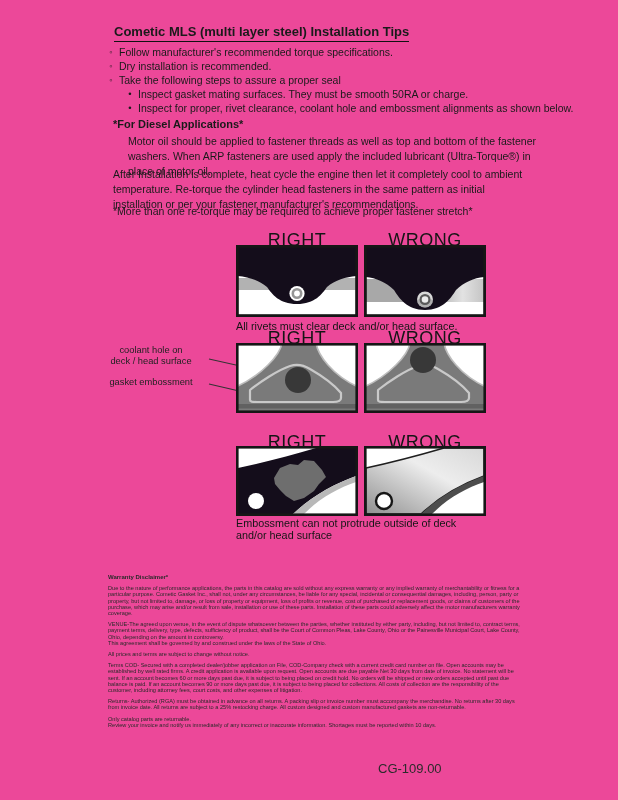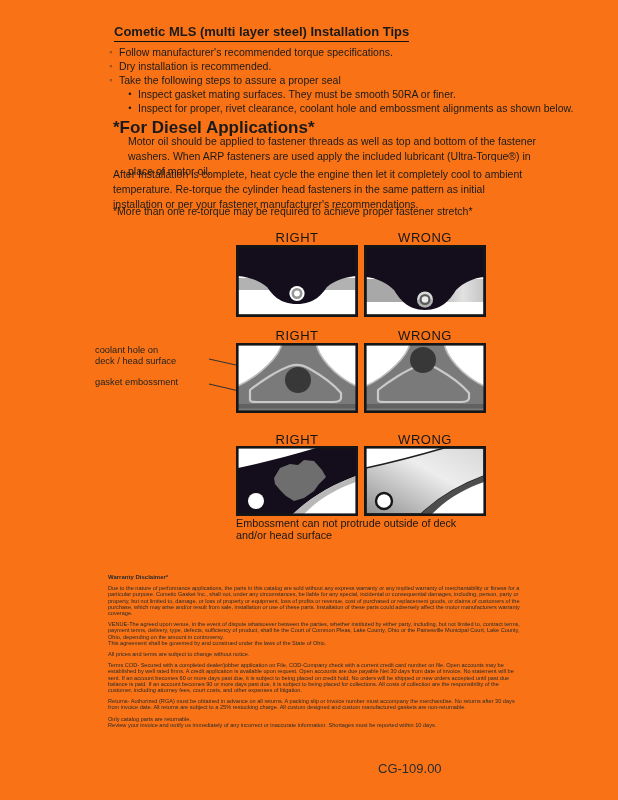--- a/index.html
+++ b/index.html
@@ -1,34 +1,34 @@
 <!DOCTYPE html>
 <html><head>
 <meta charset="utf-8">
 <style>
   html,body{margin:0;padding:0;background:#ffffff;}
   .page{
-    position:relative;width:618px;height:800px;background:#f97316;overflow:hidden;
+    position:relative;width:618px;height:800px;background:#ec4899;overflow:hidden;
     font-family:"Liberation Sans", sans-serif;color:#1a1a1a;
   }
   .abs{position:absolute;}
   
   .title{font-size:13px;font-weight:bold;border-bottom:1.6px solid #111;padding-bottom:2px;white-space:nowrap;}
   
   .bullets{left:107px;top:45px;width:470px;}
   .b-row{display:flex;gap:4px;font-size:10.5px;line-height:14px;}
   .b-row.sub{margin-left:19px;}
   .b-marker{flex:none;width:8px;text-align:center;font-size:9.5px;line-height:14px;}
   
-  .h2{font-size:17px;font-weight:bold;}
+  .h2{font-size:11px;font-weight:bold;}
   .para{font-size:10.5px;line-height:15px;width:420px;}
   
-  .col-label{width:122px;text-align:center;font-size:13px;letter-spacing:.5px;color:#151515;}
+  .col-label{width:122px;text-align:center;font-size:18px;letter-spacing:.5px;color:#151515;}
   .caption{font-size:10.8px;line-height:12px;color:#151515;white-space:pre-line;}
-  .callout{font-size:9.3px;line-height:10.5px;text-align:left;width:112px;color:#222;white-space:pre-line;}
+  .callout{font-size:9.3px;line-height:10.5px;text-align:center;width:112px;color:#222;white-space:pre-line;}
   .panel{display:block;}
   
   .legal{left:108px;top:574px;width:412px;color:#2a2a2a;}
   .legal .lh{font-size:6px;font-weight:bold;margin:0 0 5px 0;}
   .legal p{font-size:5.6px;line-height:6.2px;margin:0 0 5px 0;white-space:pre-line;}
   .footer-code{font-size:13px;color:#2b2b2b;}
 </style>
 </head>
 <body>
 
@@ -46,21 +46,21 @@
     <div class="b-row">
       <span class="b-marker">◦</span>
       <span>Dry installation is recommended.</span>
     </div>
     <div class="b-row">
       <span class="b-marker">◦</span>
       <span>Take the following steps to assure a proper seal</span>
     </div>
     <div class="b-row sub">
       <span class="b-marker">•</span>
-      <span>Inspect gasket mating surfaces.  They must be smooth 50RA or finer.</span>
+      <span>Inspect gasket mating surfaces.  They must be smooth 50RA or charge.</span>
     </div>
     <div class="b-row sub">
       <span class="b-marker">•</span>
       <span>Inspect for proper, rivet clearance, coolant hole and embossment alignments as shown below.</span>
     </div>
   </div>
 
   <div class="abs h2" style="left:113px;top:118px;">*For Diesel Applications*</div>
   <p class="abs para" style="left:128px;top:134px;margin:0;">Motor oil should be applied to fastener threads as well as top and bottom of the fastener washers. When ARP fasteners are used apply the included lubricant (Ultra-Torque®) in place of motor oil.</p>
   <p class="abs para" style="left:113px;top:167px;margin:0;">After Installation is complete, heat cycle the engine then let it completely cool to ambient temperature. Re-torque the cylinder head fasteners in the same pattern as initial installation or per your fastener manufacturer's recommendations.</p>
@@ -91,20 +91,21 @@
     <rect x="0" y="0" width="122" height="72" fill="#ffffff"></rect>
     <rect x="2" y="34" width="118" height="23" fill="url(#grad-r1w)"></rect>
     <rect x="2" y="57" width="118" height="13" fill="#ffffff"></rect>
     <path d="M2,2 H120 V32 C110,33 100,37 92,45 C87,53 79,65 61,65 C43,65 35,53 30,45 C22,37 12,33 2,32 Z" fill="#140d1b"></path>
     <circle cx="61" cy="54.5" r="8" fill="#d9d9d9"></circle>
     <path d="M53,54.5 A8,8 0 0,0 69,54.5 Z" fill="#8c8c8c" opacity="0.55"></path>
     <circle cx="61" cy="54.5" r="4.4" fill="#ededed" stroke="#5a5a5a" stroke-width="2.2"></circle>
     <rect x="1.4" y="1.4" width="119.2" height="69.2" fill="none" stroke="#161616" stroke-width="2.8"></rect>
   </svg>
 
+  <div class="abs caption" style="left:236px;top:320px;width:240px;">All rivets must clear deck and/or head surface.</div>
 
   <div class="abs col-label" style="left:236px;top:328px;">RIGHT</div>
   <div class="abs col-label" style="left:364px;top:328px;">WRONG</div>
 
   <div class="abs callout" style="left:95px;top:345px;">coolant hole on
 deck / head surface</div>
   <div class="abs callout" style="left:95px;top:377px;">gasket embossment</div>
 
   <svg class="abs" style="left:205px;top:352px;" width="95" height="46" viewBox="0 0 95 46">
     <line x1="4" y1="7" x2="89" y2="26" stroke="#333333" stroke-width="1.1"></line>

